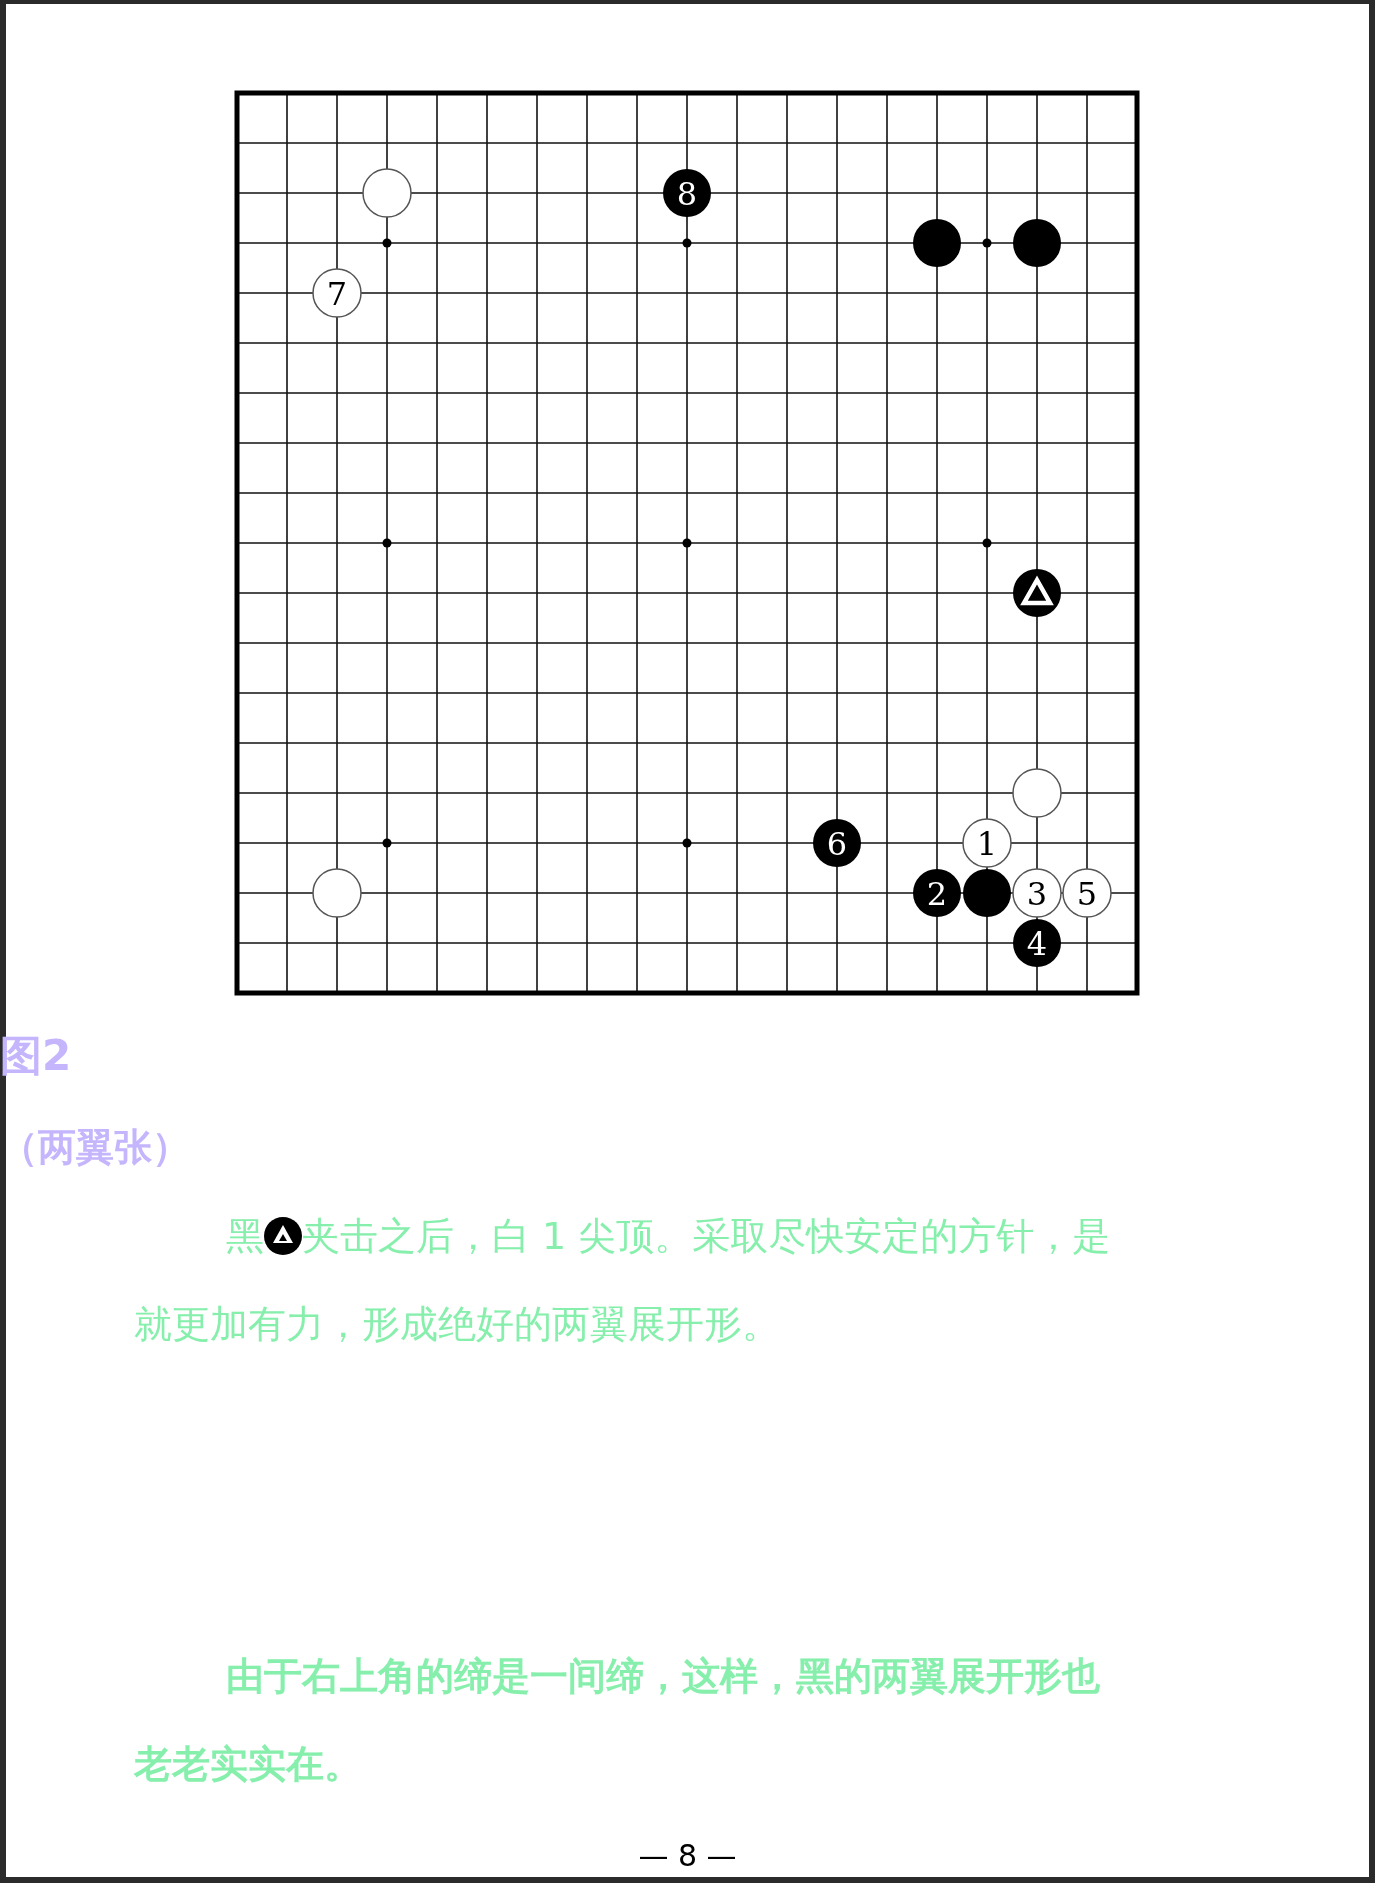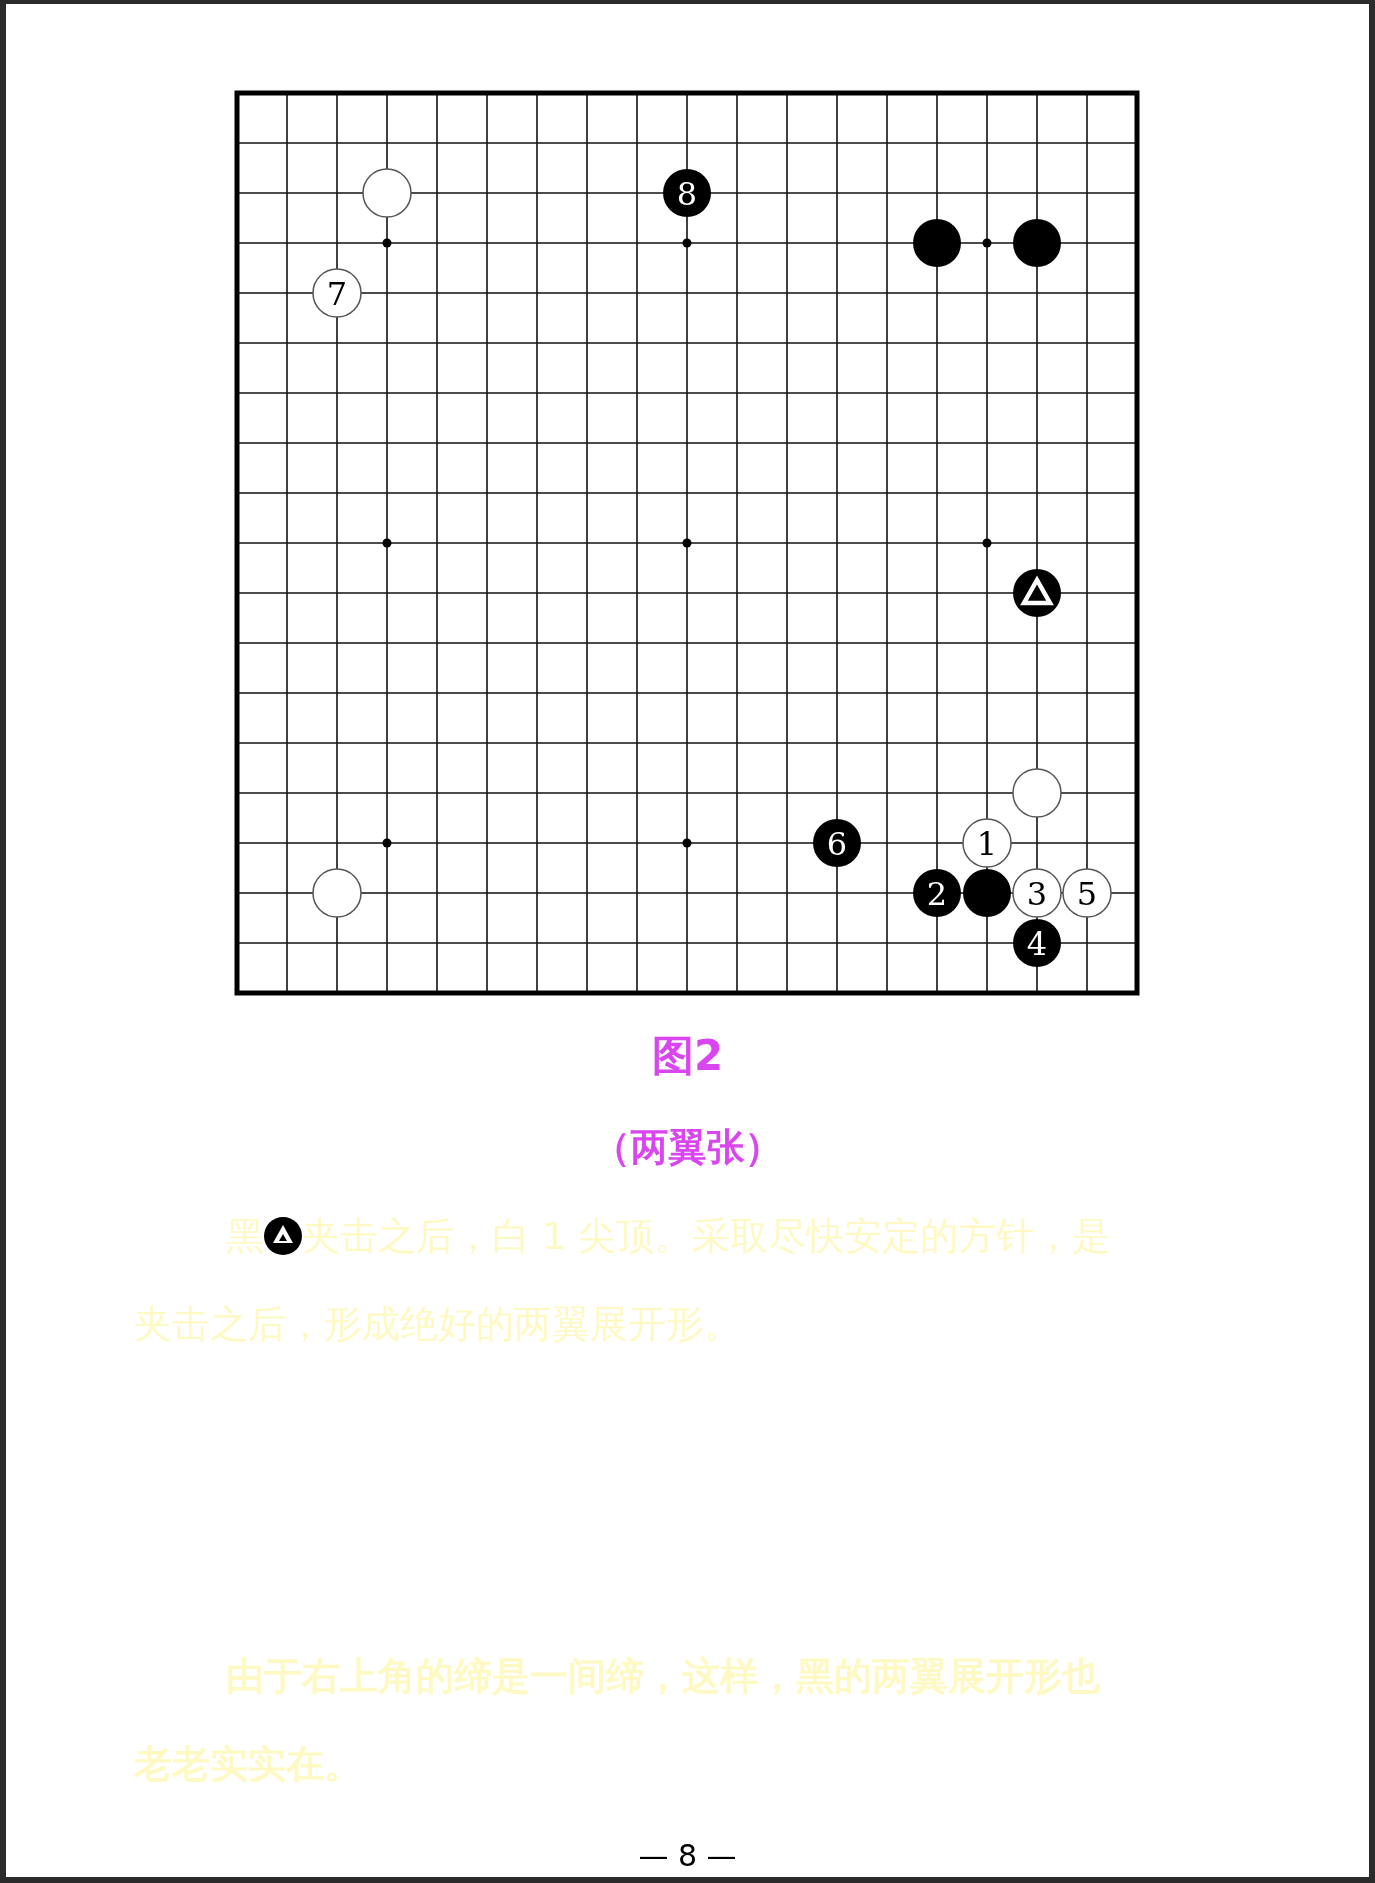--- a/index.html
+++ b/index.html
@@ -17,34 +17,34 @@
     }
     .board-wrap {
       position: absolute;
       left: 0; top: 0;
       width: 1375px; height: 1000px;
     }
     .board-svg { position: absolute; left: 0; top: 0; }
     .caption {
       position: absolute;
       left: 0; width: 1375px;
-      text-align: center;
+      text-align: left;
       font-family: "DejaVu Sans", sans-serif;
-      color: #d946ef;
+      color: #c4b5fd;
     }
     .fig-title { top: 1028px; font-size: 42px; font-weight: bold; }
     .fig-subtitle { top: 1122px; font-size: 38px; font-weight: bold; }
     .para {
       position: absolute;
       left: 134px;
       width: 1106px;
       font-family: "DejaVu Sans", sans-serif;
       font-size: 38px;
       line-height: 88px;
-      color: #fef9c3;
+      color: #86efac;
       text-align: justify;
       text-justify: inter-character;
     }
     .para .line { display: block; white-space: nowrap; height: 88px; }
     .p1 { top: 1192px; }
     .p2 { top: 1632px; font-weight: bold; }
     .indent { padding-left: 92px; }
     .tri-inline {
       display: inline-block;
       width: 38px; height: 38px;
@@ -161,21 +161,21 @@
       <circle cx="1037" cy="943" r="24" fill="#000" stroke="#000" stroke-width="0"></circle>
       <text x="1037" y="955" text-anchor="middle" font-family="&quot;DejaVu Serif&quot;, serif" font-size="32" fill="#fff">4</text>
     </svg>
 </div>
 
 <div class="caption fig-title">图2</div>
 <div class="caption fig-subtitle">（两翼张）</div>
 
 <div class="para p1">
   <span class="line indent"><span>黑</span><span class="tri-inline"></span><span>夹击之后，白 1 尖顶。采取尽快安定的方针，是</span></span>
-  <span class="line">夹击之后，形成绝好的两翼展开形。</span>
+  <span class="line">就更加有力，形成绝好的两翼展开形。</span>
 </div>
 
 <div class="para p2">
   <span class="line indent">由于右上角的缔是一间缔，这样，黑的两翼展开形也</span>
   <span class="line">老老实实在。</span>
 </div>
 
 <div class="page-number">— 8 —</div>
 
 </body></html>

